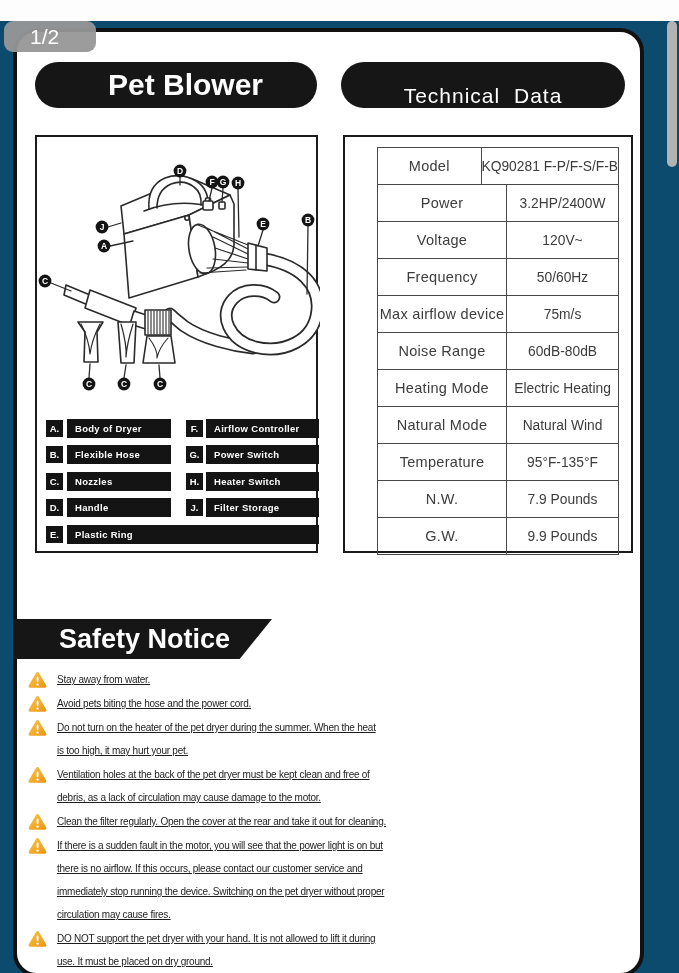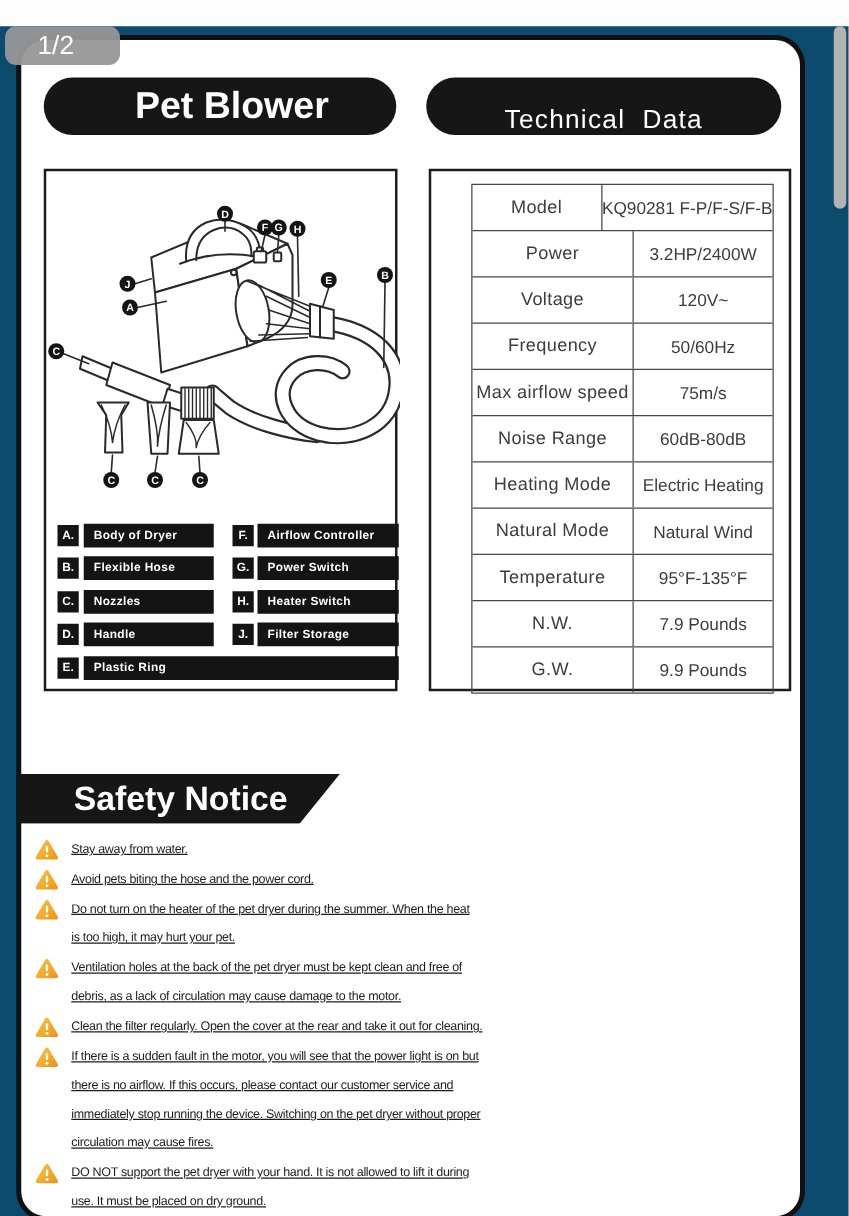--- a/index.html
+++ b/index.html
@@ -251,21 +251,21 @@
     <div class="t-label">Voltage</div>
     <div class="t-value">120V~</div>
   </div>
 
   <div class="t-row">
     <div class="t-label">Frequency</div>
     <div class="t-value">50/60Hz</div>
   </div>
 
   <div class="t-row">
-    <div class="t-label">Max airflow speed</div>
+    <div class="t-label">Max airflow device</div>
     <div class="t-value">75m/s</div>
   </div>
 
   <div class="t-row">
     <div class="t-label">Noise Range</div>
     <div class="t-value">60dB-80dB</div>
   </div>
 
   <div class="t-row">
     <div class="t-label">Heating Mode</div>

